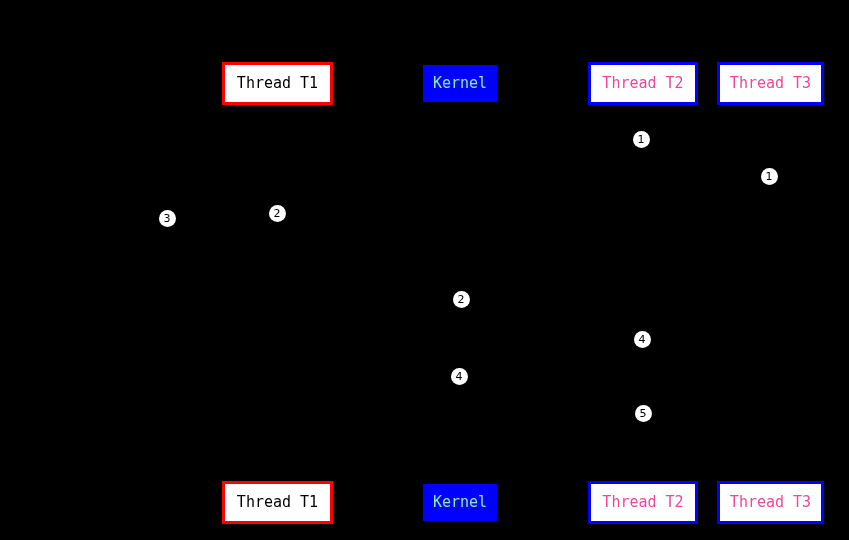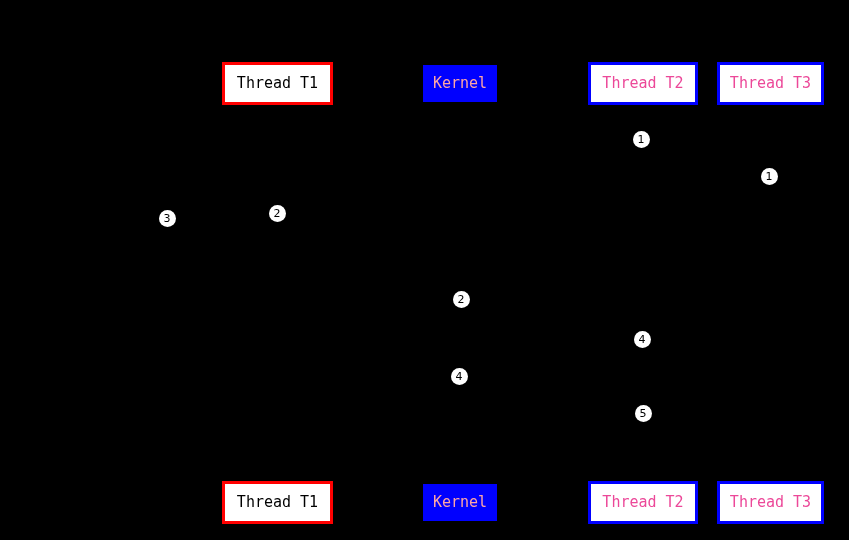--- a/index.html
+++ b/index.html
@@ -38,21 +38,21 @@
     color: #000000;
   }
   .participant.style-blue-outline {
     background: #FFFFFF;
     border: 3px solid #0000FF;
     color: #ec4899;
   }
   .participant.style-blue-solid {
     background: #0000FF;
     border: 0px solid #0000FF;
-    color: #fca5a5;
+    color: #86efac;
   }
 
   
   .lifeline {
     position: absolute;
     width: 1px;
     background: #000000;
   }
 
   

